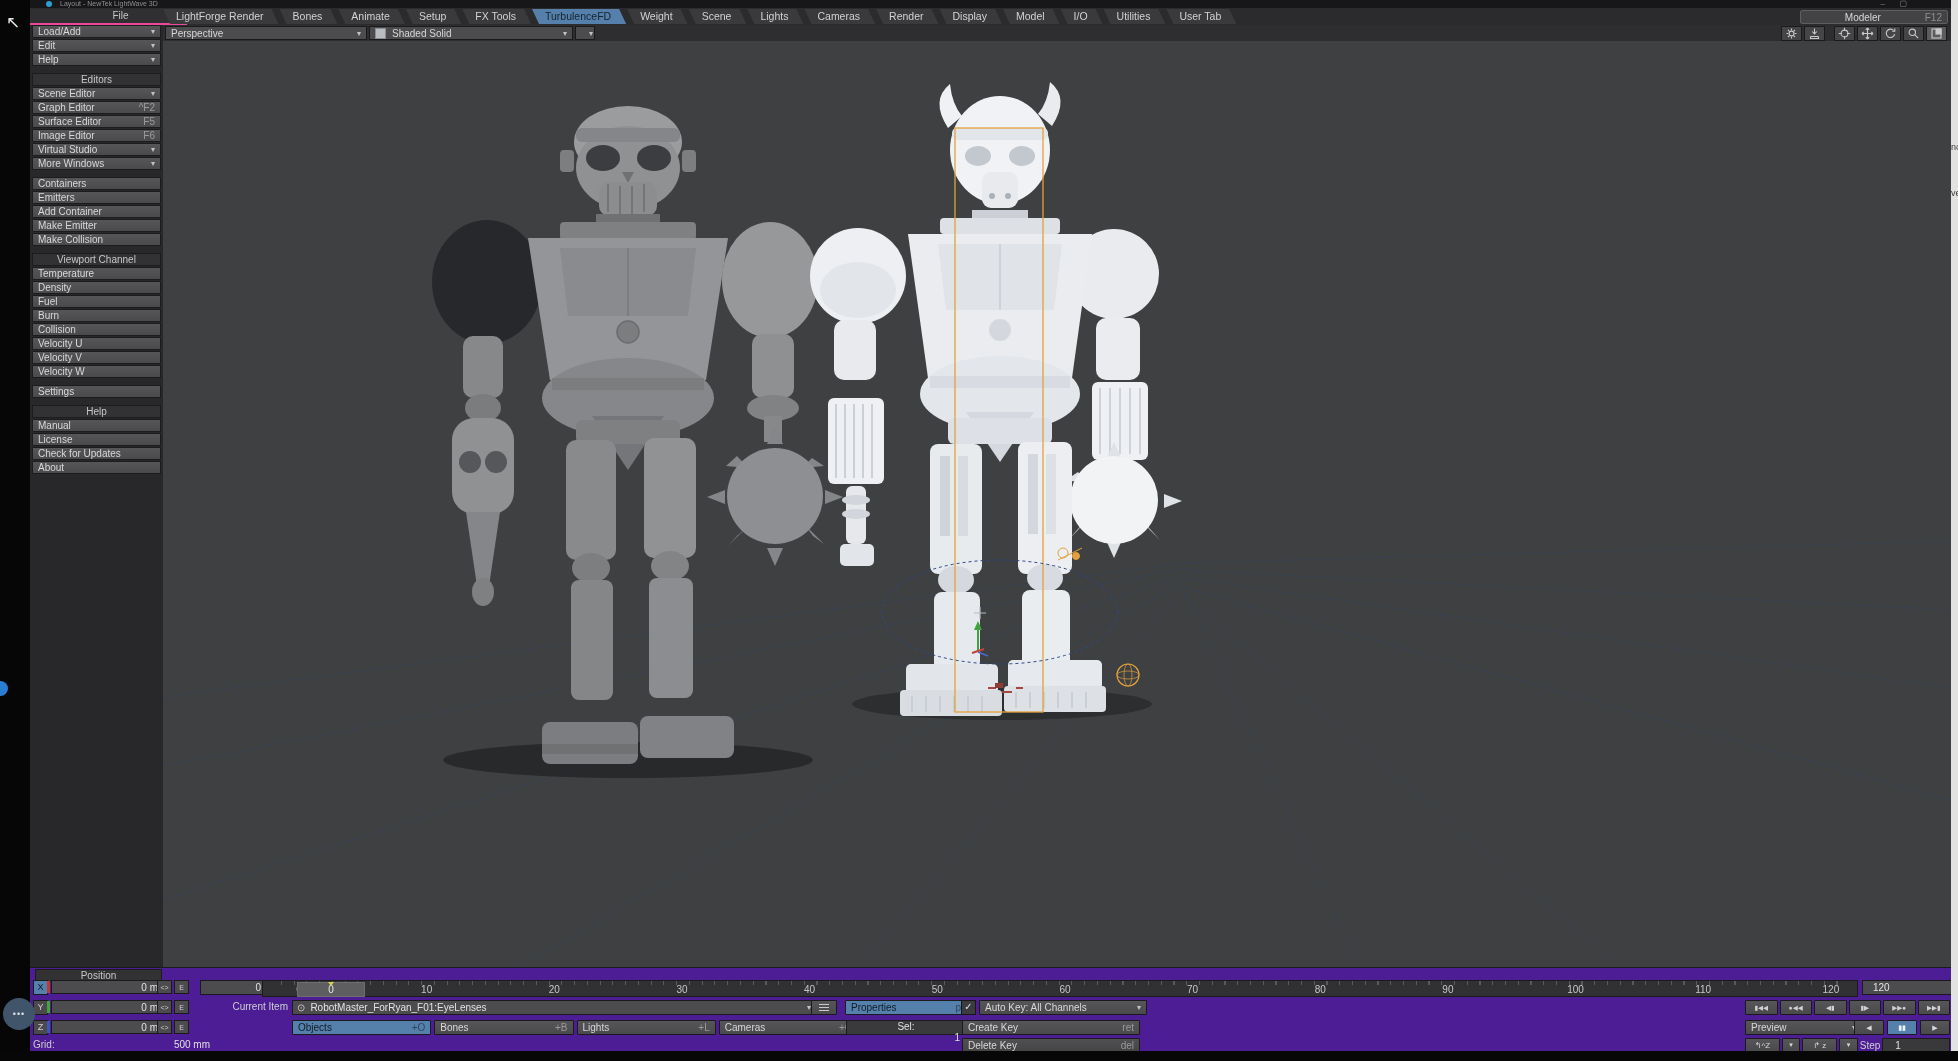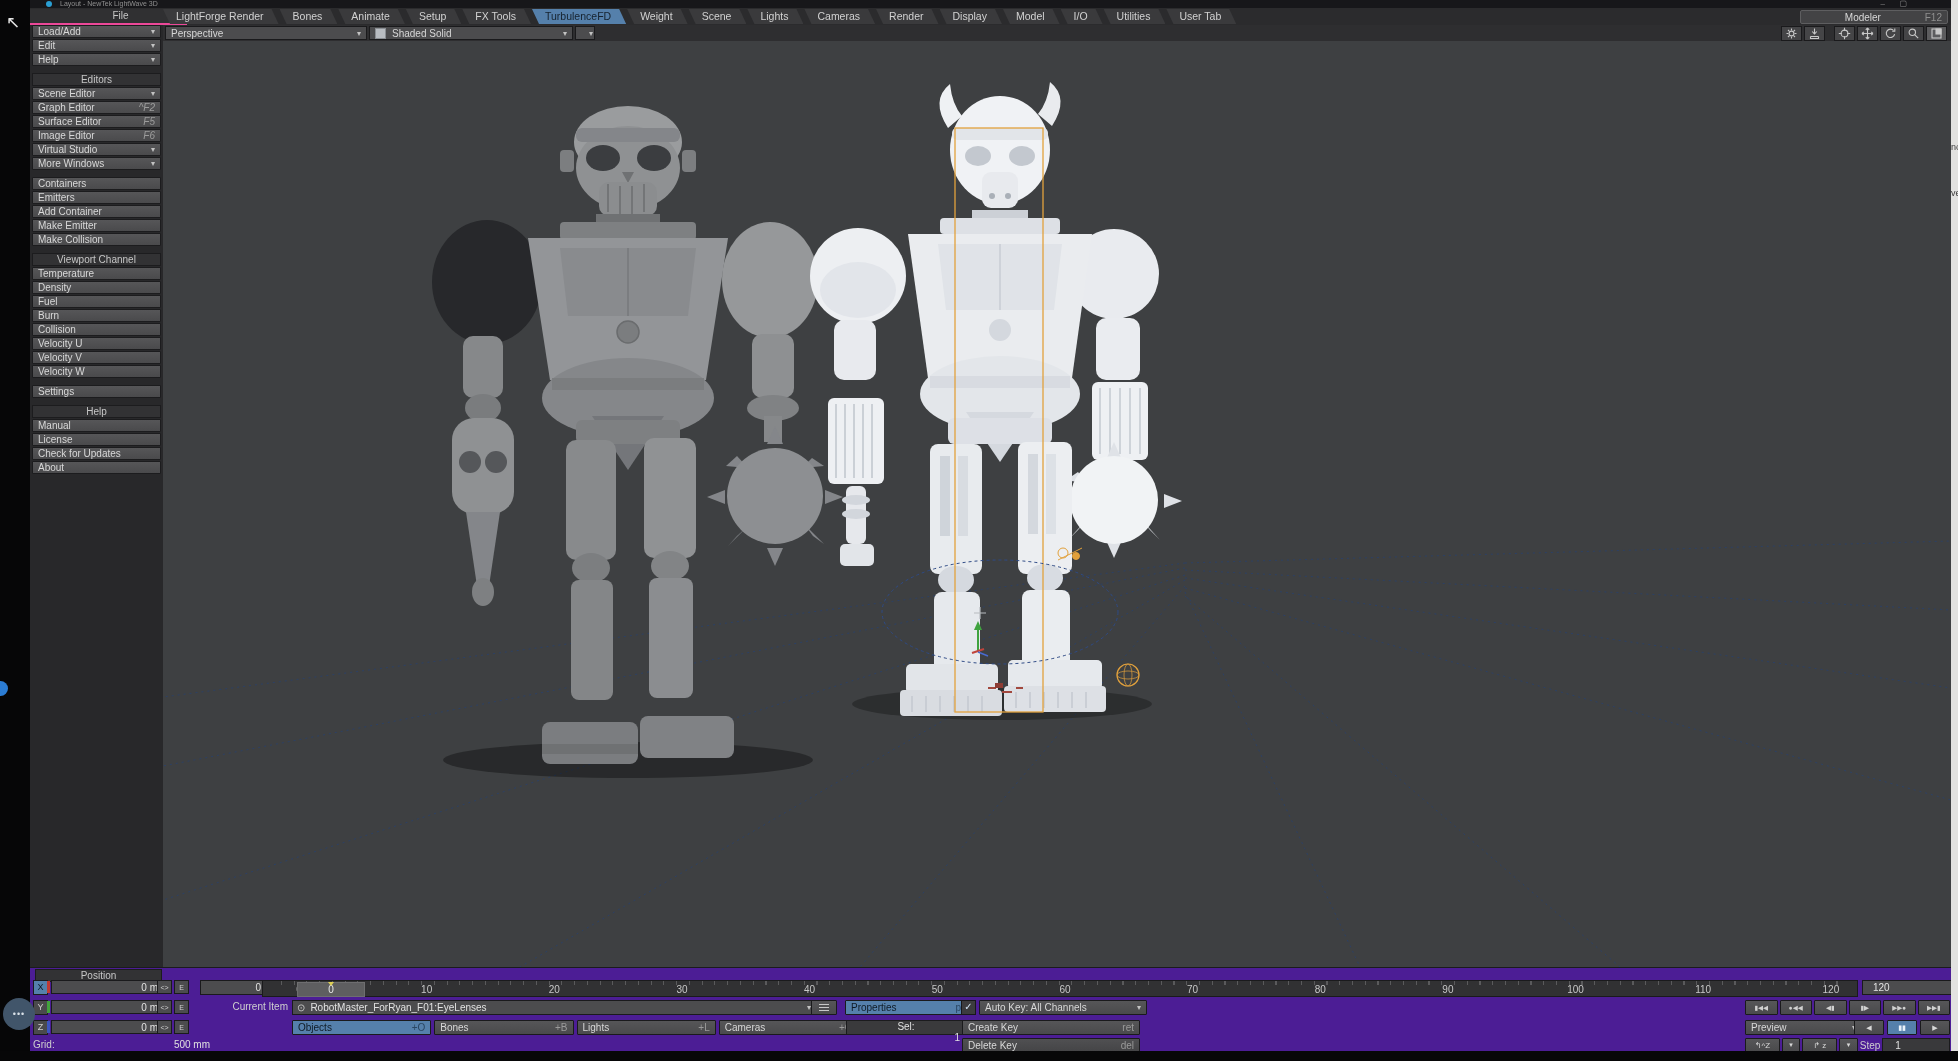--- a/index.html
+++ b/index.html
@@ -33,21 +33,21 @@
   
   #sidebar{position:absolute;left:0;top:25px;width:133px;bottom:94px;background:#28282a;padding-top:0;}
   .sb-section{margin-top:7px;}
   .sb-section:first-child{margin-top:0;}
   .shdr{margin:0 2px 1px;padding:0;height:11px;line-height:11px;text-align:center;font-size:10px;color:#c6c6c6;
     background:#323234;border:1px solid #1c1c1e;}
   .shdr:empty{display:none;}
   .sbtn{margin:0 2px 1px;height:11px;line-height:11px;border:1px solid #1c1c1e;border-radius:1px;
     background:linear-gradient(#565658,#4a4a4c);display:flex;align-items:center;padding:0 5px;font-size:10px;cursor:default;}
   .sbtn .lbl{flex:1;color:#d8d8d8;white-space:nowrap;overflow:hidden;}
-  .sbtn .sc{color:#9c9c9c;font-style:italic;}
+  .sbtn .sc{color:#9c9c9c;}
   .sbtn .ch{color:#c2c2c2;font-size:8px;margin-left:3px;}
   
   #vp-bar{position:absolute;left:133px;top:25px;right:0;height:16px;background:#2e2e30;display:flex;align-items:center;padding-left:2px;}
   .vdrop{height:12px;background:#4c4c4e;border:1px solid #1a1a1c;display:flex;align-items:center;
     font-size:10px;color:#d6d6d6;padding:0 5px;margin-right:2px;cursor:default;}
   .vdrop .ch{margin-left:auto;font-size:8px;color:#c2c2c2;padding-left:8px;}
   #view-mode{width:190px;} #shade-mode{width:192px;} #mini-drop{width:8px;}
   #swatch{width:9px;height:9px;background:#b9bdc2;margin-right:6px;border:1px solid #8b8f94;}
   #vp-icons{margin-left:auto;display:flex;gap:2px;padding-right:4px;}
   .vicon{width:19px;height:13px;background:#454547;border:1px solid #1a1a1c;display:flex;align-items:center;justify-content:center;cursor:default;}

